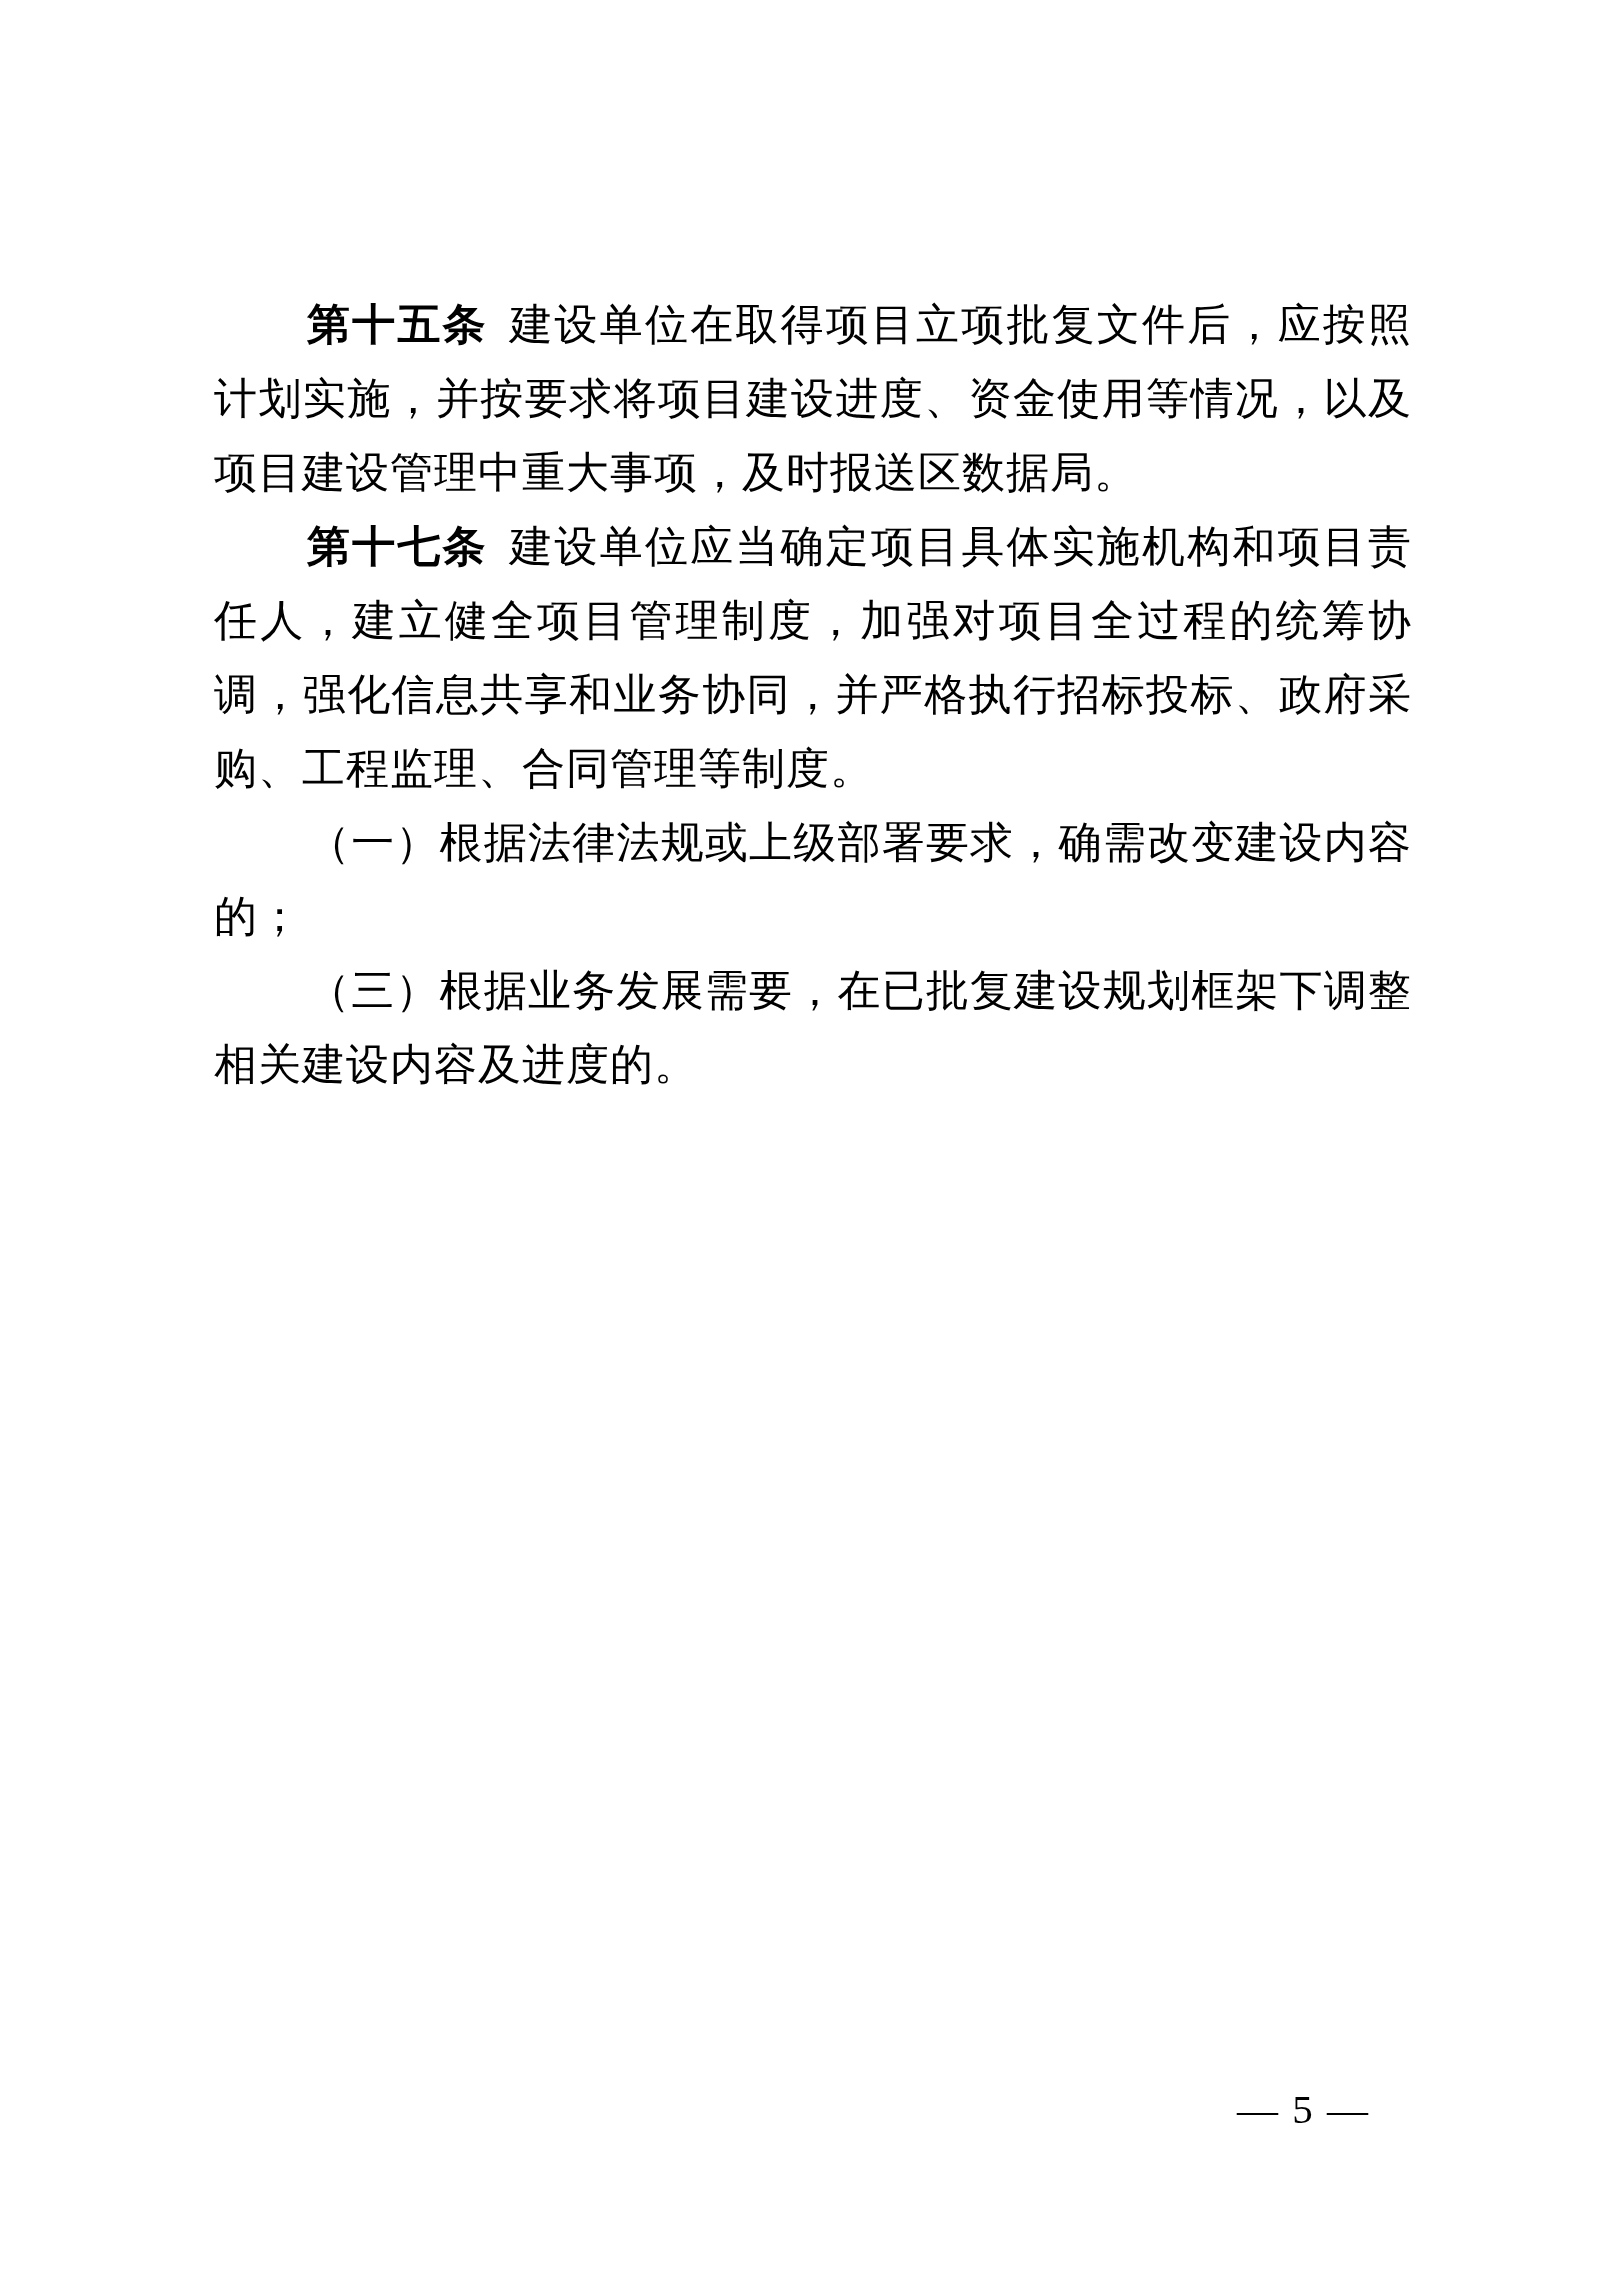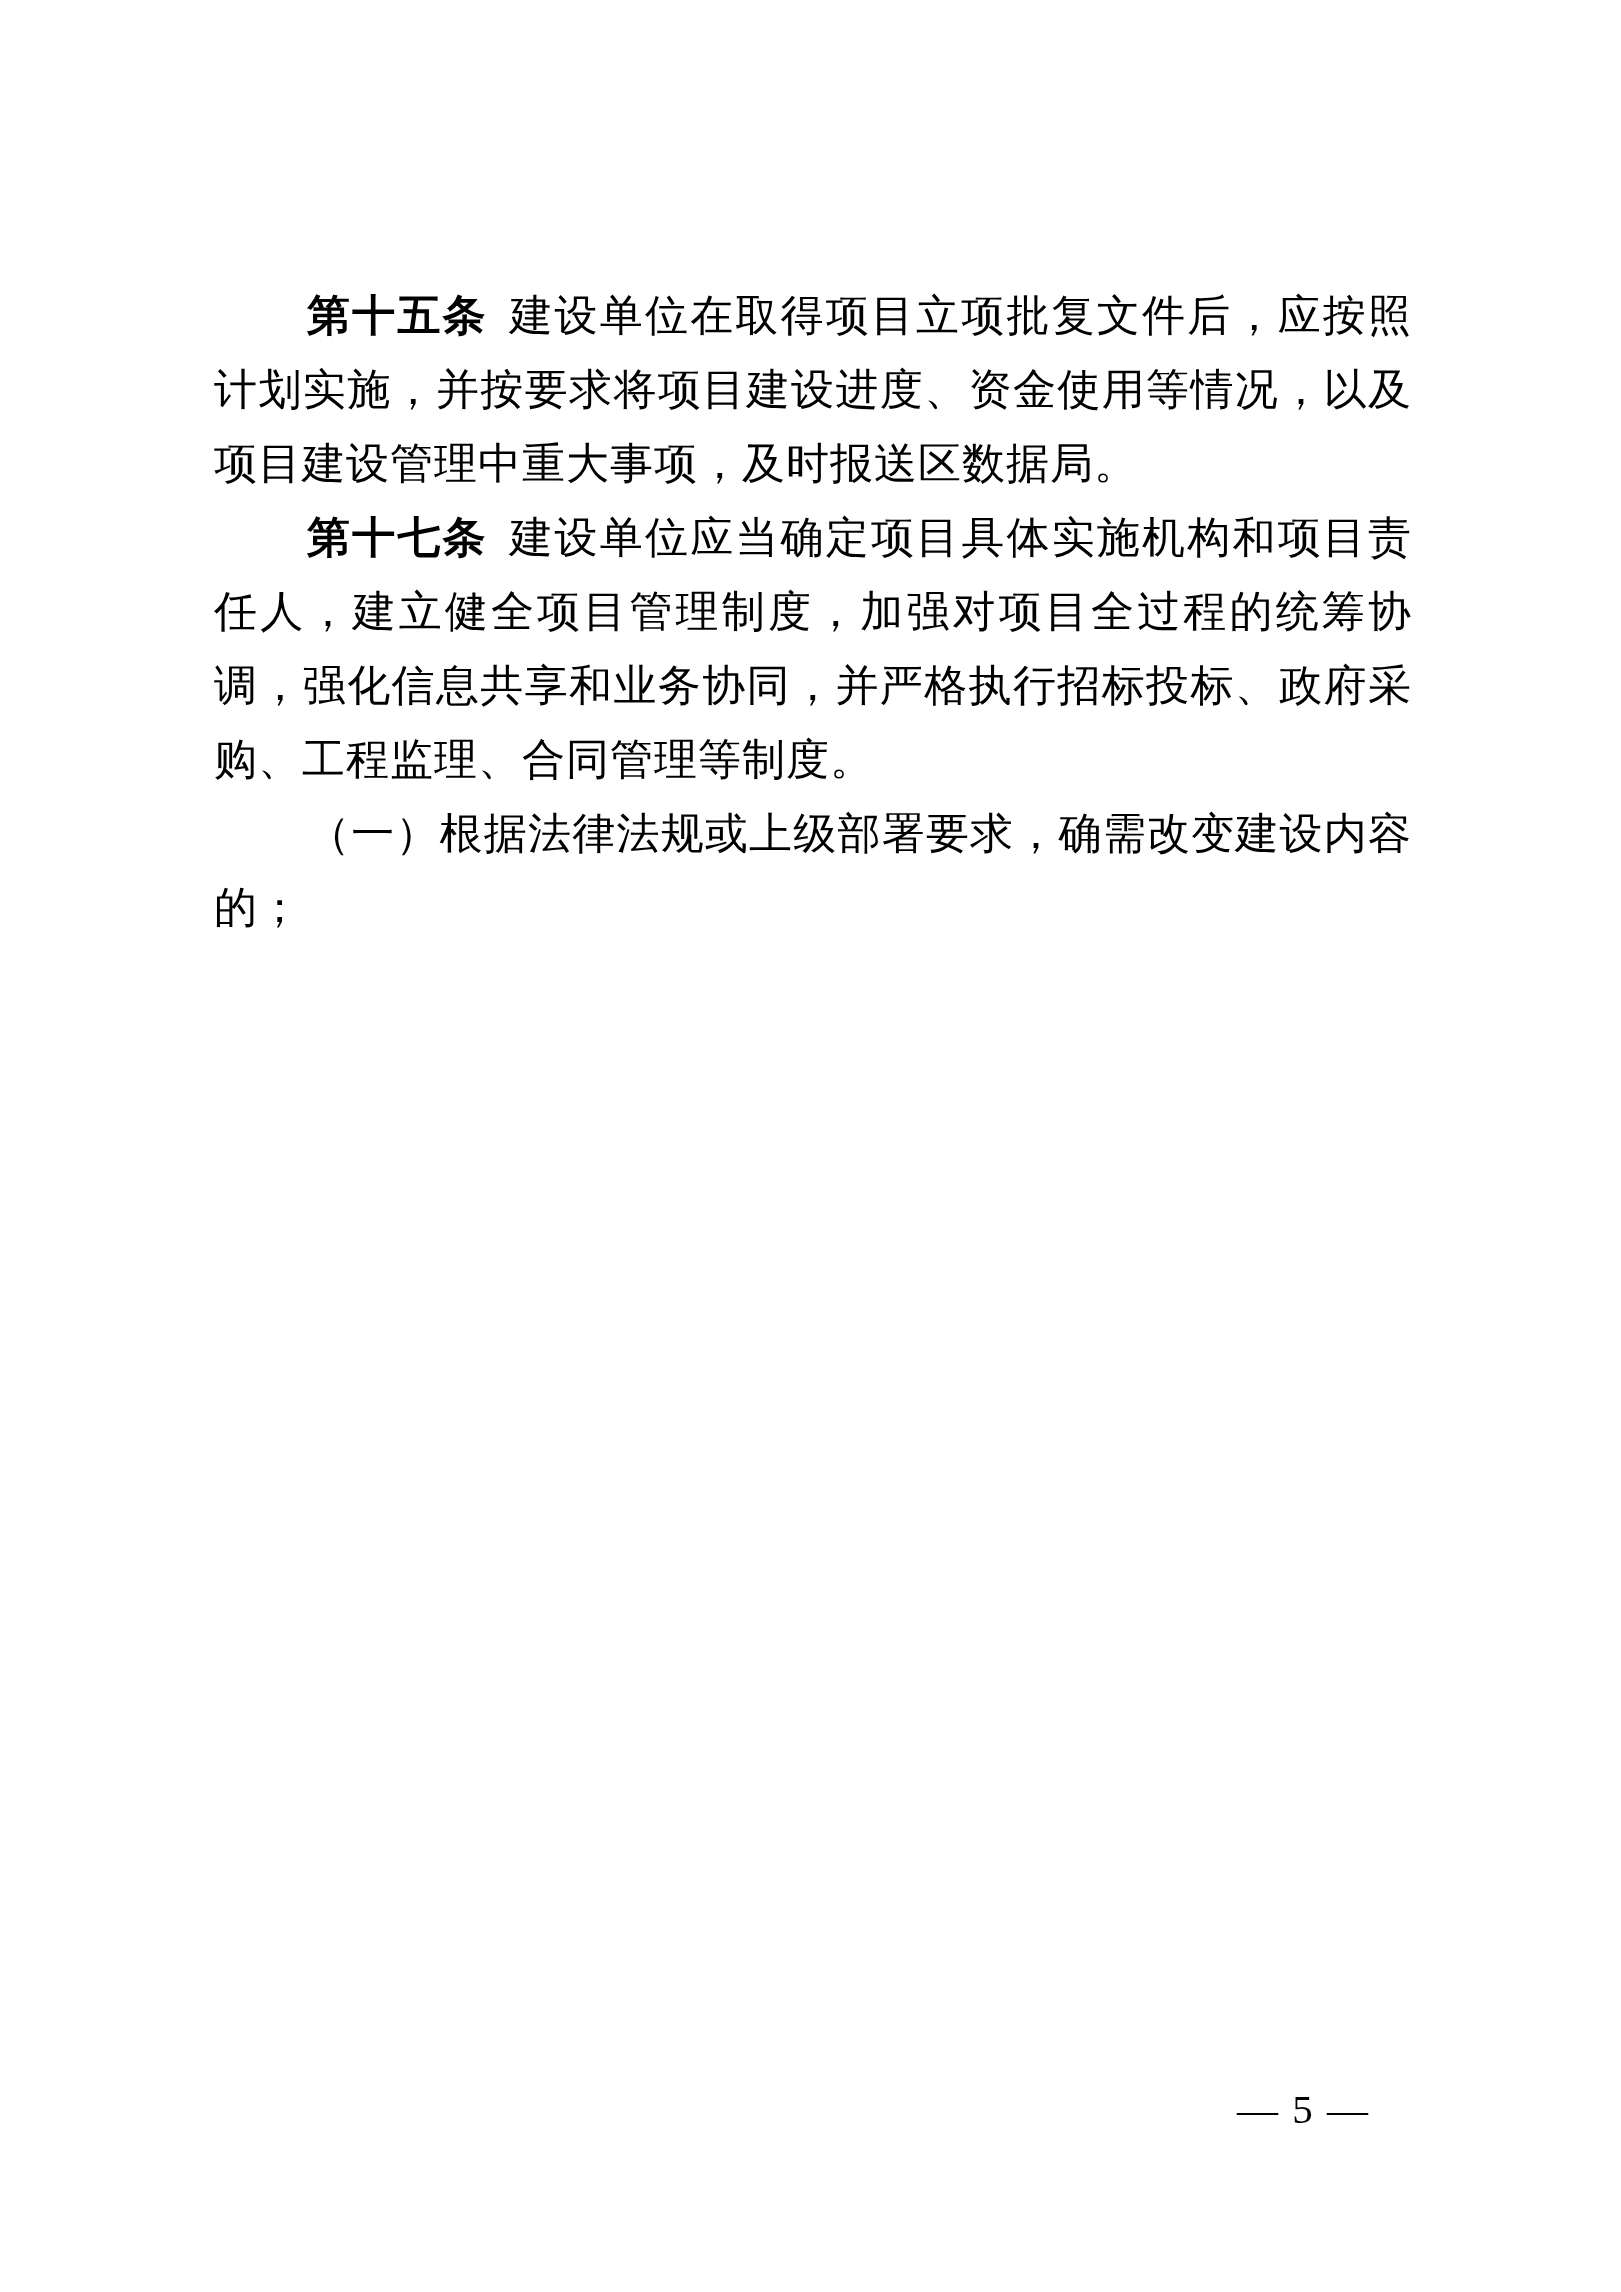--- a/index.html
+++ b/index.html
@@ -15,21 +15,21 @@
     color: #000000;
   }
   .page {
     position: absolute;
     inset: 0;
     background: #ffffff;
   }
   .content {
     position: absolute;
     left: 214px;
-    top: 279px;
+    top: 288px;
     width: 1198px;
   }
   .para {
     font-size: 43px;
     line-height: 74px;
     letter-spacing: 1px;
     text-align: justify;
     text-justify: inter-ideograph;
     text-indent: 93px;
     margin: 0;
@@ -60,20 +60,21 @@
   <div class="content">
 
     <p class="para"><span class="term">第十五条</span><span>建设单位在取得项目立项批复文件后，应按照计划实施，并按要求将项目建设进度、资金使用等情况，以及项目建设管理中重大事项，及时报送区数据局。</span></p>
 
     <p class="para"><span class="term">第十七条</span><span>建设单位应当确定项目具体实施机构和项目责任人，建立健全项目管理制度，加强对项目全过程的统筹协调，强化信息共享和业务协同，并严格执行招标投标、政府采购、工程监理、合同管理等制度。</span></p>
 
 
     <p class="para"><span>（一）根据法律法规或上级部署要求，确需改变建设内容的；</span></p>
 
 
+    <p class="para"><span>（三）根据业务发展需要，在已批复建设规划框架下调整相关建设内容及进度的。</span></p>
 
 
 
   </div>
 
   <div class="footer">— 5 —</div>
 </div>
 
 
 </body></html>

